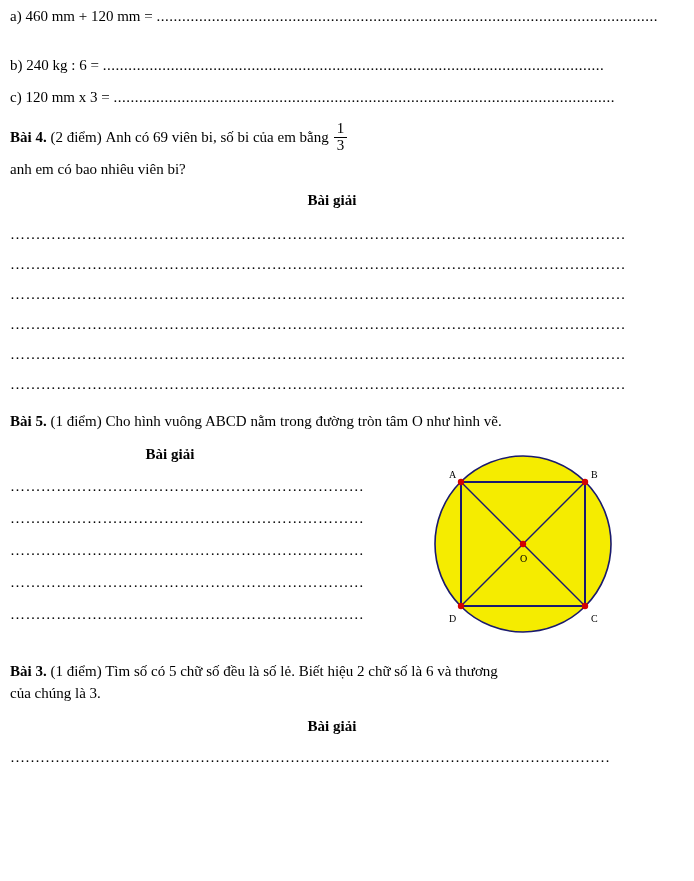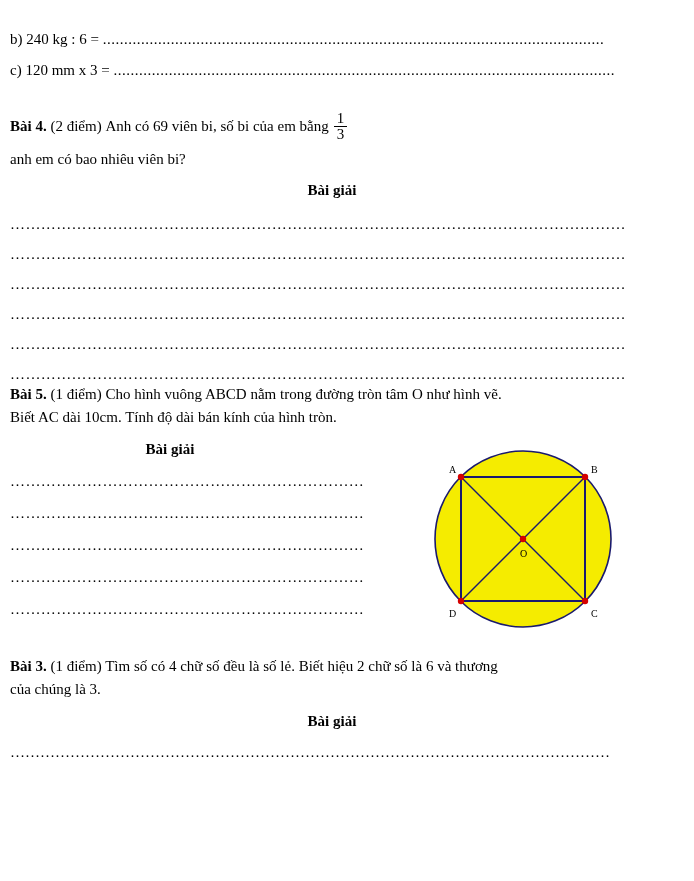--- a/index.html
+++ b/index.html
@@ -32,21 +32,21 @@
   .fill-dots {
     letter-spacing: 0.5px;
   }
   .q-a { margin-top: 6px; }
   .q-b { margin-top: 29px; }
   .q-c { margin-top: 11px; }
 
   .bold { font-weight: bold; }
   .ital { }
   .bai4 {
-    margin-top: 30px;
+    margin-top: 14px;
     display: flex;
     align-items: center;
     flex-wrap: wrap;
     padding: 0 14px 0 10px;
   }
   .frac {
     display: inline-flex;
     flex-direction: column;
     align-items: center;
     justify-content: center;
@@ -72,20 +72,21 @@
   .dotline {
     padding: 0 14px 0 10px;
     margin-top: 13px;
     letter-spacing: 0.4px;
     white-space: nowrap;
     overflow: hidden;
   }
   .dotline.first { margin-top: 17px; }
 
   .bai5 {
+    margin-top: 17px;
     padding: 0 14px 0 10px;
     line-height: 1.5;
   }
 
   .two-col {
     display: flex;
     margin-top: 9px;
   }
   .left-col {
     width: 420px;
@@ -132,20 +133,23 @@
     margin-top: 14px;
     white-space: nowrap;
     overflow: hidden;
   }
 </style>
 </head>
 <body>
 
 <div class="page">
 
+  <div class="line-item q-a">
+    <span>a) 460 mm + 120 mm = </span><span class="fill-dots">......................................................................................................................</span>
+  </div>
 
   <div class="line-item q-b">
     <span>b) 240 kg : 6 = </span><span class="fill-dots">......................................................................................................................</span>
   </div>
 
   <div class="line-item q-c">
     <span>c) 120 mm x 3 = </span><span class="fill-dots">......................................................................................................................</span>
   </div>
 
   <div class="bai4">
@@ -166,21 +170,20 @@
   <div class="dotline">…………………………………………………………………………………………………………</div>
   <div class="dotline">…………………………………………………………………………………………………………</div>
   <div class="dotline">…………………………………………………………………………………………………………</div>
   <div class="dotline">…………………………………………………………………………………………………………</div>
   <div class="dotline">…………………………………………………………………………………………………………</div>
 
   <div class="bai5">
     <span class="bold">Bài 5.</span>
     <span class="ital">(1 điểm)</span>
     <span>Cho hình vuông ABCD nằm trong đường tròn tâm O như hình vẽ.</span>
-    <div>Biết AC dài 10cm. Tính độ dài bán kính của hình tròn.</div>
   </div>
 
   <div class="two-col">
     <div class="left-col">
       <div class="centered-title">Bài giải</div>
       <div class="dotline">……………………………………………………………</div>
       <div class="dotline">……………………………………………………………</div>
       <div class="dotline">……………………………………………………………</div>
       <div class="dotline">……………………………………………………………</div>
       <div class="dotline">……………………………………………………………</div>
@@ -203,20 +206,20 @@
           <text x="26" y="178" font-family="Liberation Serif, serif" font-size="10" fill="#000">D</text>
           <text x="97" y="118" font-family="Liberation Serif, serif" font-size="10" fill="#000">O</text>
         </svg>
       </div>
     </div>
   </div>
 
   <div class="bai6">
     <span class="bold">Bài 3.</span>
     <span class="ital">(1 điểm)</span>
-    <span>Tìm số có 4 chữ số đều là số lẻ. Biết hiệu 2 chữ số là 6 và thương</span>
+    <span>Tìm số có 5 chữ số đều là số lẻ. Biết hiệu 2 chữ số là 6 và thương</span>
     <div>của chúng là 3.</div>
   </div>
 
   <div class="bai6-title">Bài giải</div>
   <div class="bai6-dot">…………………………………………………………………………………………………………</div>
 
 </div>
 
 </body></html>

